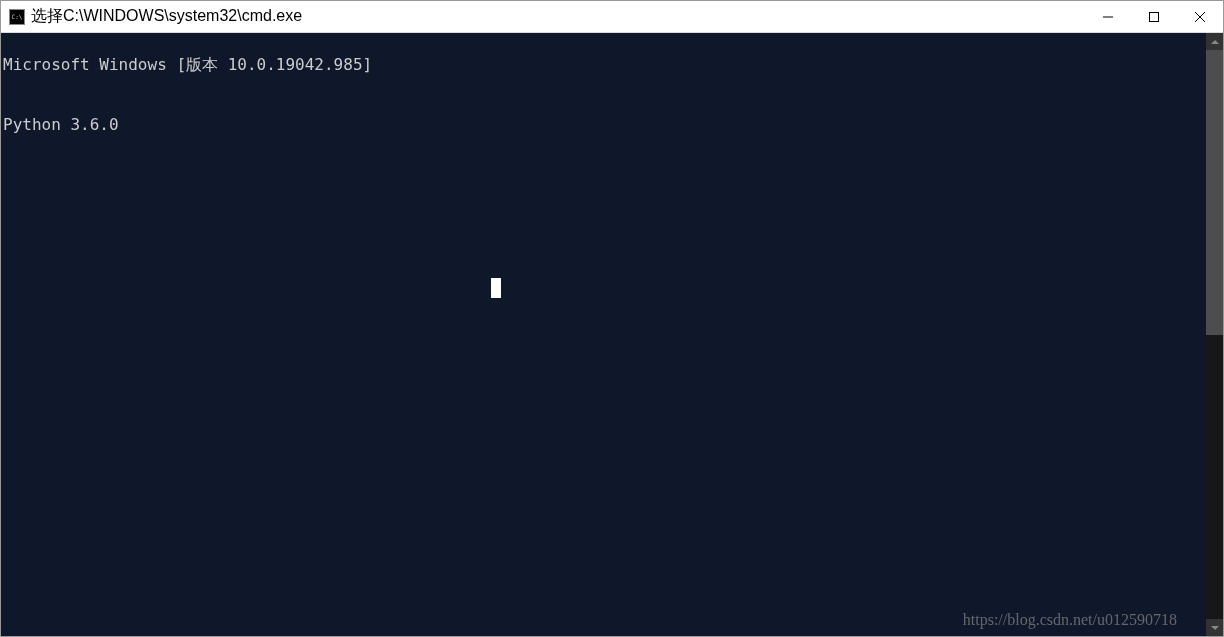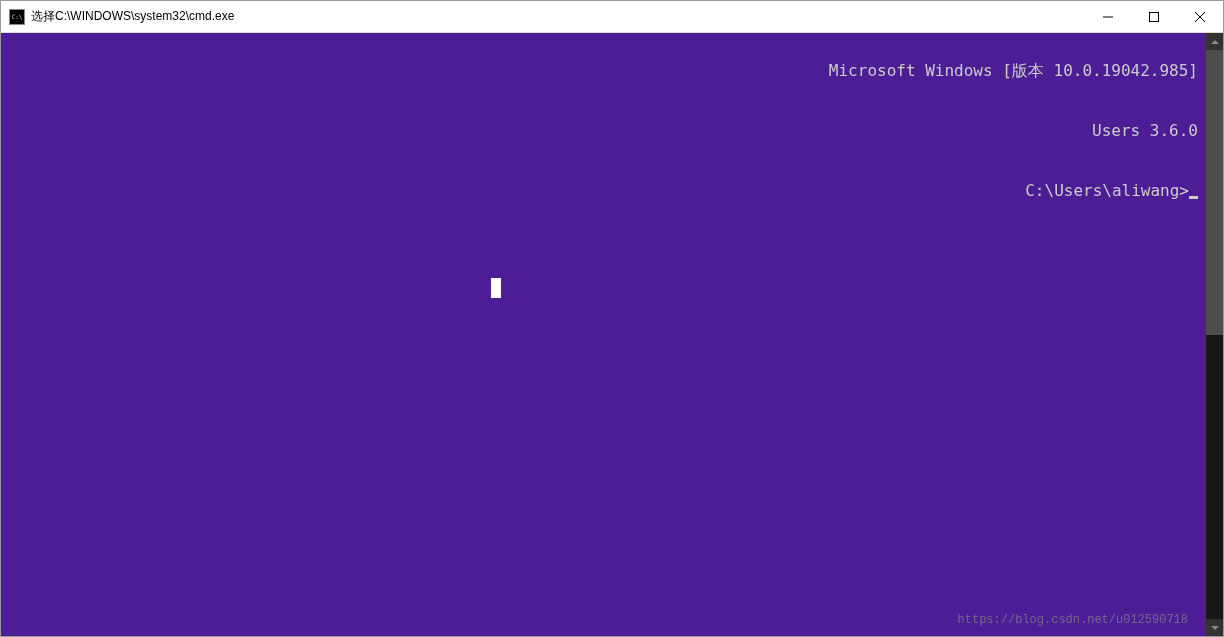--- a/index.html
+++ b/index.html
@@ -44,21 +44,21 @@
       justify-content: center;
     }
     .titlebar-icon::before {
       content: "C:\\";
       color: #ccc;
       font-size: 6px;
       font-family: monospace;
       line-height: 1;
     }
     .titlebar-title {
-      font-size: 12px;
+      font-size: 16px;
       color: #000;
       flex: 1;
     }
     .titlebar-controls {
       display: flex;
       height: 100%;
     }
     .titlebar-btn {
       width: 46px;
       height: 100%;
@@ -72,30 +72,29 @@
       height: 10px;
     }
     .content-area {
       flex: 1;
       display: flex;
       background: #000;
       position: relative;
     }
     .terminal {
       flex: 1;
-      background: #4c1d95;
+      background: #0f172a;
       color: #cccccc;
       font-family: "NSimSun", "SimSun", "Consolas", monospace;
       font-size: 16px;
       line-height: 20px;
-      padding: 8px;
+      padding: 2px;
       white-space: pre;
       overflow: hidden;
       position: relative;
-      text-align: right;
     }
     .terminal-line {
       display: block;
     }
     .cursor {
       display: inline-block;
       width: 9px;
       height: 3px;
       background: #cccccc;
       vertical-align: bottom;
@@ -136,24 +135,24 @@
       top: 0;
       left: 0;
       right: 0;
       height: 50%;
       background: #4d4d4d;
       cursor: pointer;
     }
     .watermark {
       position: absolute;
       bottom: 6px;
-      right: 18px;
+      right: 29px;
       color: #888;
-      font-size: 12px;
-      font-family: Liberation Mono, monospace;
+      font-size: 16px;
+      font-family: Liberation Serif, serif;
       opacity: 0.7;
       pointer-events: none;
     }
   </style>
 </head>
 <body>
 
 <div class="window">
   <div class="titlebar">
     <div class="titlebar-icon"></div>
@@ -174,23 +173,22 @@
             <line x1="0" y1="0" x2="10" y2="10" stroke="black" stroke-width="1"></line>
             <line x1="10" y1="0" x2="0" y2="10" stroke="black" stroke-width="1"></line>
           </svg>
       </div>
     </div>
   </div>
   <div class="content-area">
     <div class="terminal">
 <span class="terminal-line">Microsoft Windows [版本 10.0.19042.985]</span>
 <span class="terminal-line"></span>
-<span class="terminal-line">Users 3.6.0</span>
+<span class="terminal-line">Python 3.6.0</span>
 <span class="terminal-line"></span>
-<span class="terminal-line"><span>C:\Users\aliwang&gt;</span><span class="cursor"></span></span>
       <div class="center-cursor"></div>
       <div class="watermark">https://blog.csdn.net/u012590718</div>
     </div>
     <div class="scrollbar">
       <div class="scrollbar-arrow">
         <svg width="8" height="4" viewBox="0 0 8 4">
             <polygon points="4,0 8,4 0,4" fill="#888"></polygon>
           </svg>
       </div>
       <div class="scrollbar-track">

